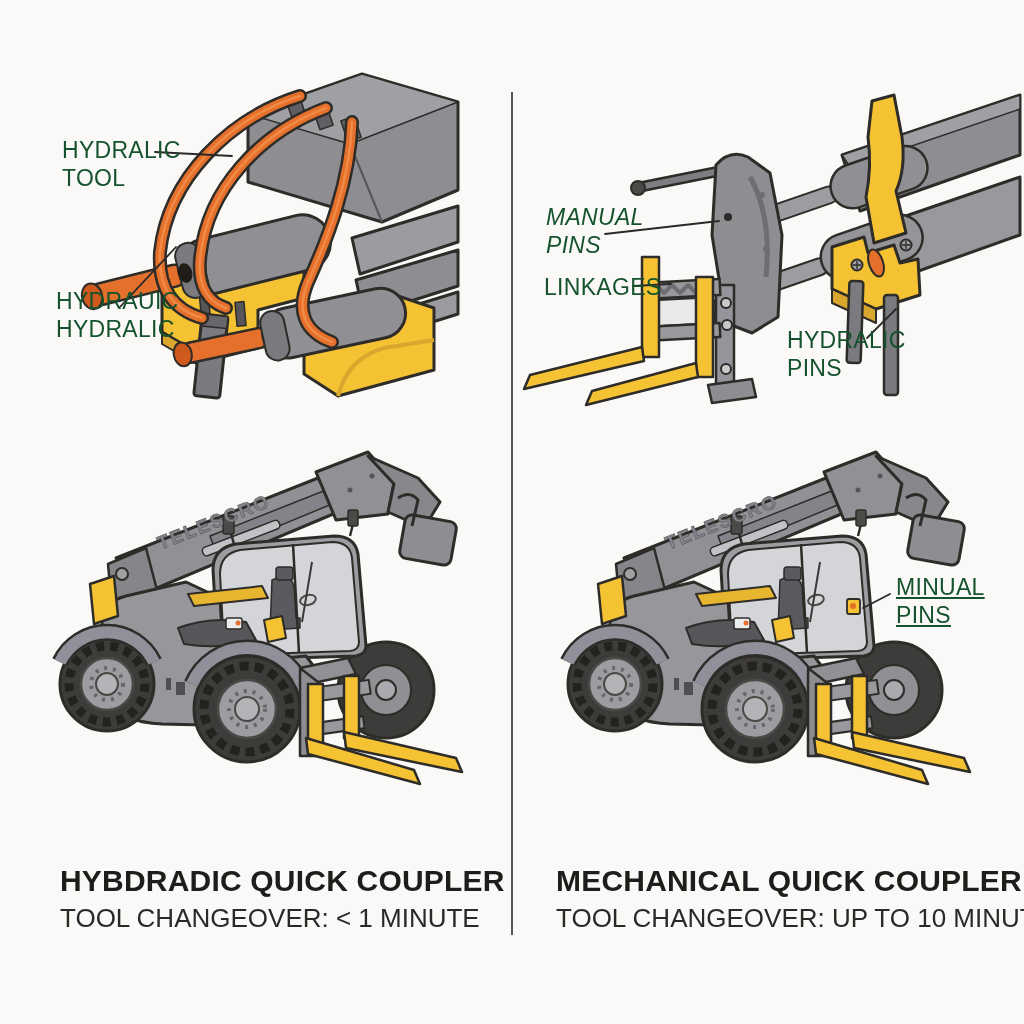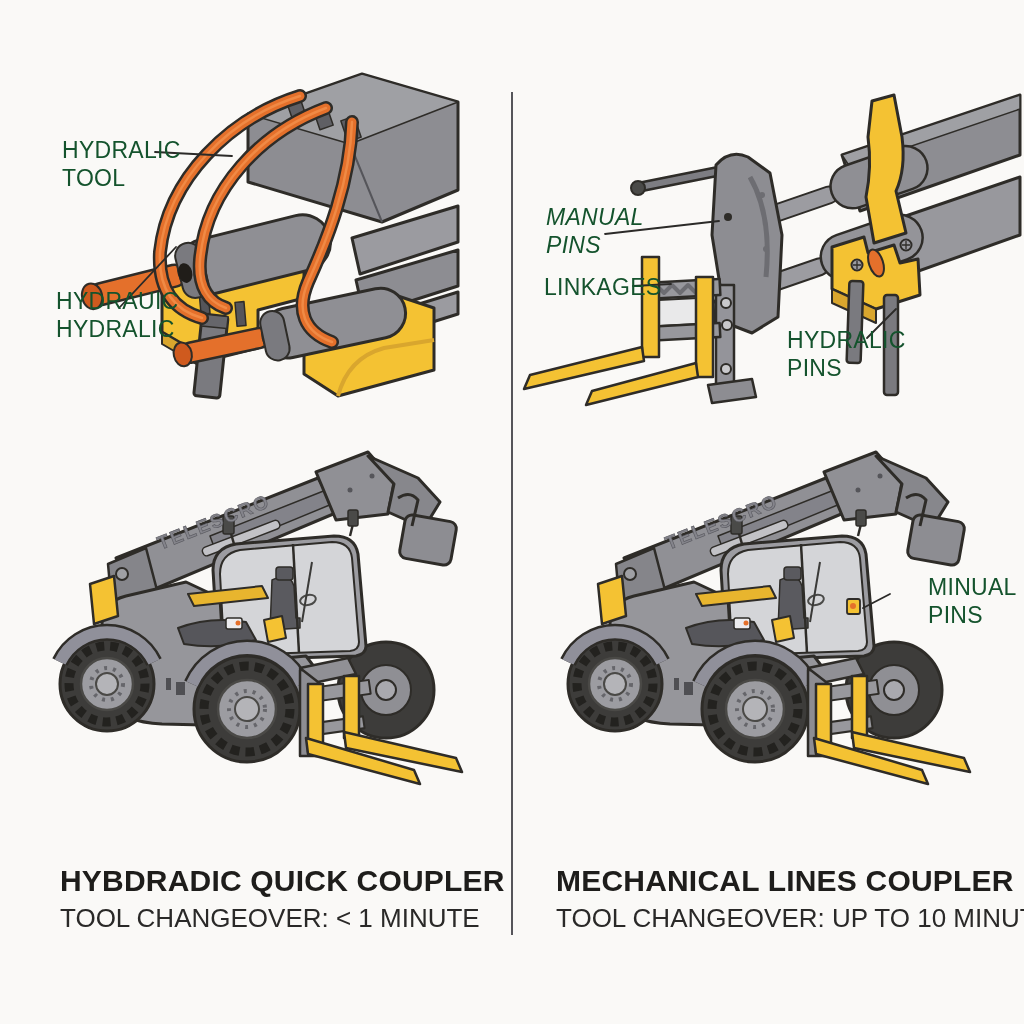--- a/index.html
+++ b/index.html
@@ -262,23 +262,23 @@
     <span>MANUAL</span>
     <span>PINS</span>
   </div>
   <div class="detail-label" style="left:544px;top:274px;">
     <span>LINKAGES</span>
   </div>
   <div class="detail-label" style="left:787px;top:327px;">
     <span>HYDRALIC</span>
     <span>PINS</span>
   </div>
-  <div class="detail-label" style="left:928px;top:574px;">
+  <div class="detail-label" style="left:896px;top:574px;text-decoration:underline;">
     <span>MINUAL</span>
     <span>PINS</span>
   </div>
 
   <div class="footer-heading" style="left:60px;top:864px;">HYBDRADIC QUICK COUPLER</div>
   <div class="footer-sub" style="left:60px;top:903px;text-align:right;">TOOL CHANGEOVER: &lt; 1 MINUTE</div>
-  <div class="footer-heading" style="left:556px;top:864px;">MECHANICAL LINES COUPLER</div>
+  <div class="footer-heading" style="left:556px;top:864px;">MECHANICAL QUICK COUPLER</div>
   <div class="footer-sub" style="left:556px;top:903px;">TOOL CHANGEOVER: UP TO 10 MINUTES</div>
 
 </div>
 
 </body></html>

